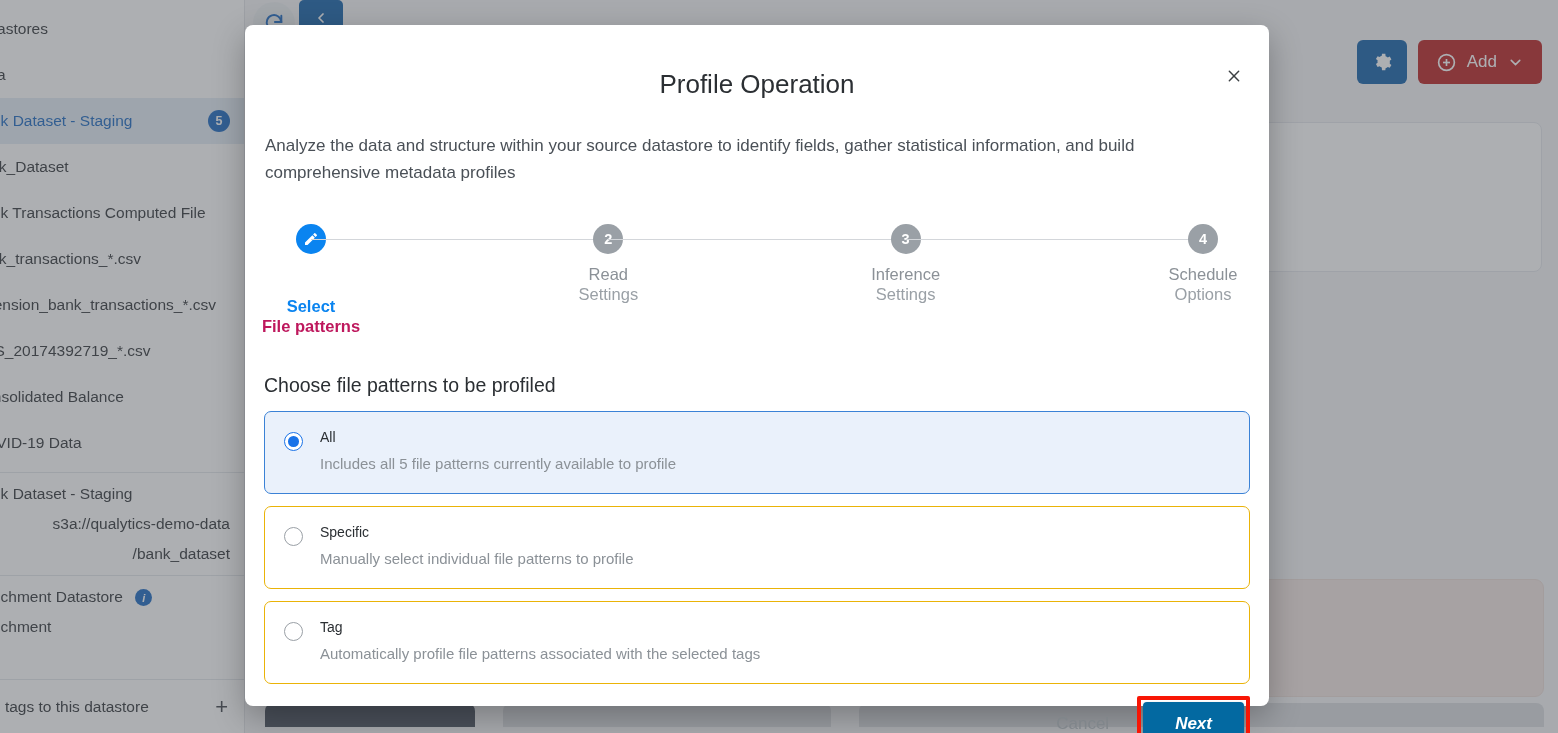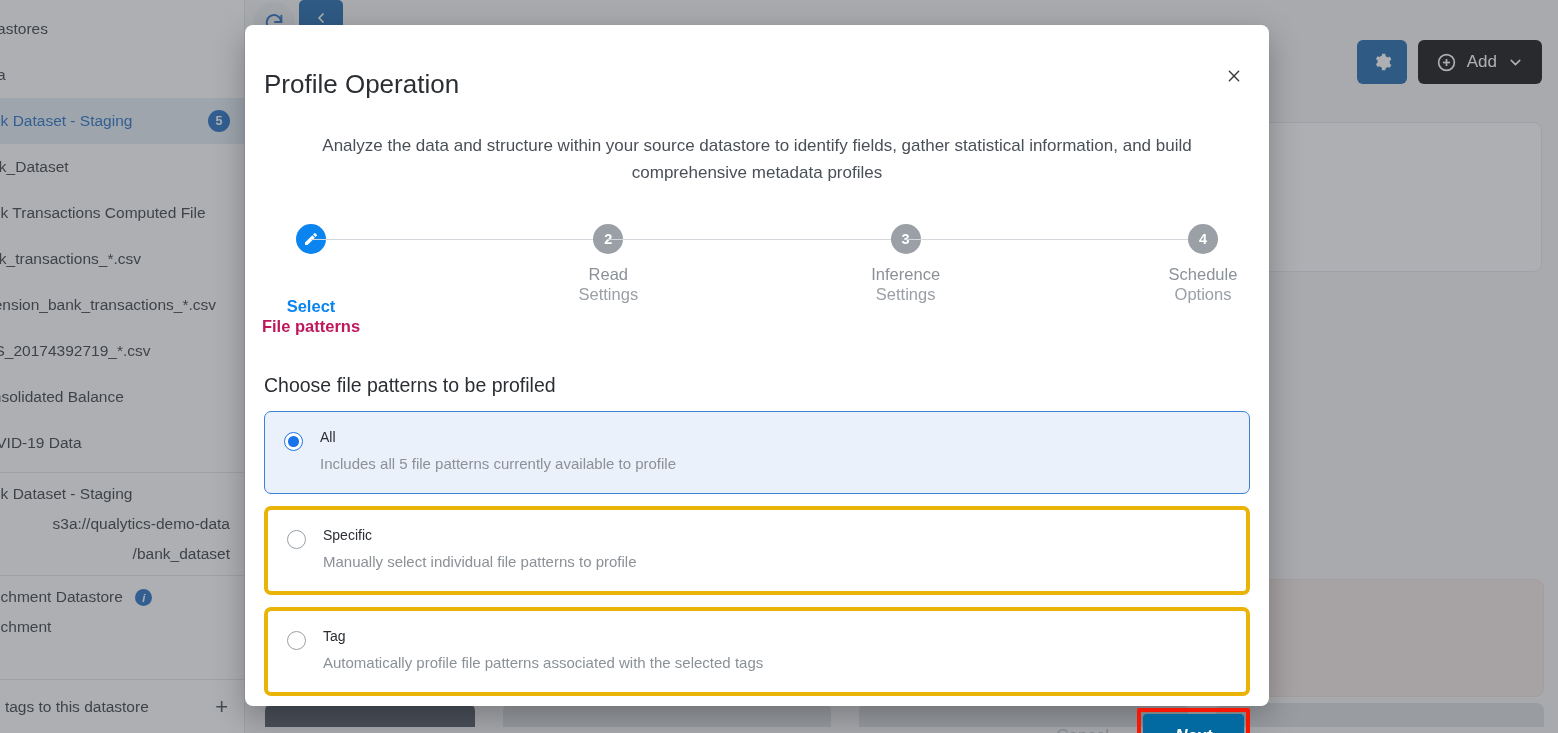--- a/index.html
+++ b/index.html
@@ -79,21 +79,21 @@
     background: #0d5ca8; color: #fff;
     display: flex; align-items: center; justify-content: center;
   }
   .bg-gear-btn {
     width: 50px; height: 44px; border-radius: 6px;
     background: #0d5ca8; color: #fff;
     display: flex; align-items: center; justify-content: center;
     margin-right: 11px;
   }
   .bg-add-btn {
-    height: 44px; border-radius: 6px; background: #000000; color: #fff;
+    height: 44px; border-radius: 6px; background: #b91c1c; color: #fff;
     display: flex; align-items: center; gap: 10px;
     padding: 0 18px; font-size: 17px;
   }
   .bg-card-strip { padding: 18px 16px 0 20px; }
   .bg-desc-card {
     background: #ffffff; border-radius: 8px;
     border: 1px solid #e4e7eb;
     padding: 20px 22px; min-height: 150px;
   }
   .bg-desc-title { font-size: 17px; color: #2c3034; margin-bottom: 14px; }
@@ -140,26 +140,27 @@
     display: flex; flex-direction: column;
   }
   .modal-close {
     position: absolute; right: 20px; top: 36px;
     width: 30px; height: 30px;
     display: flex; align-items: center; justify-content: center;
     color: #3c4043; font-size: 21px; line-height: 1;
     cursor: pointer; background: none; border: none;
   }
   .modal-title {
+    text-align: center;
     font-size: 26px; font-weight: 400; color: #2b2f33;
     margin-top: 44px;
   }
   .modal-desc {
     font-size: 17px; color: #4a5057; line-height: 1.58;
-    margin: 33px 0 0 0; padding: 0 1px; text-align: center;
+    margin: 33px 0 0 0; padding: 0 1px;
   }
 
   
   .stepper {
     display: flex; align-items: flex-start;
     margin: 37px 47px 0 47px;
   }
   .step { display: flex; flex-direction: column; align-items: center; width: 0; flex: 0 0 auto; }
   .step-wrap { display: flex; align-items: flex-start; flex: 1; }
   .step-circle {
@@ -176,21 +177,21 @@
   .step.active .step-l2 { color: #be185d; font-weight: 700; }
   .step-line {
     flex: 1; height: 1.5px; background: #d3d6da; margin-top: 15px;
   }
 
   
   .options-heading {
     font-size: 19.5px; color: #2b2f33; margin: 37px 0 14px 0;
   }
   .opt {
-    border: 4px solid #eab308; border-radius: 7px;
+    border: 1px solid #eab308; border-radius: 7px;
     padding: 17px 19px 19px 19px;
     display: flex; align-items: flex-start; gap: 17px;
     margin-bottom: 12px; cursor: pointer; background: #fff;
   }
   .opt.selected { border: 1.6px solid #3b82d6; background: #eaf1fb; }
   .radio {
     width: 19px; height: 19px; border-radius: 50%;
     border: 1.8px solid #9aa0a6; flex: 0 0 19px;
     margin-top: 3px; position: relative; background: #fff;
   }

